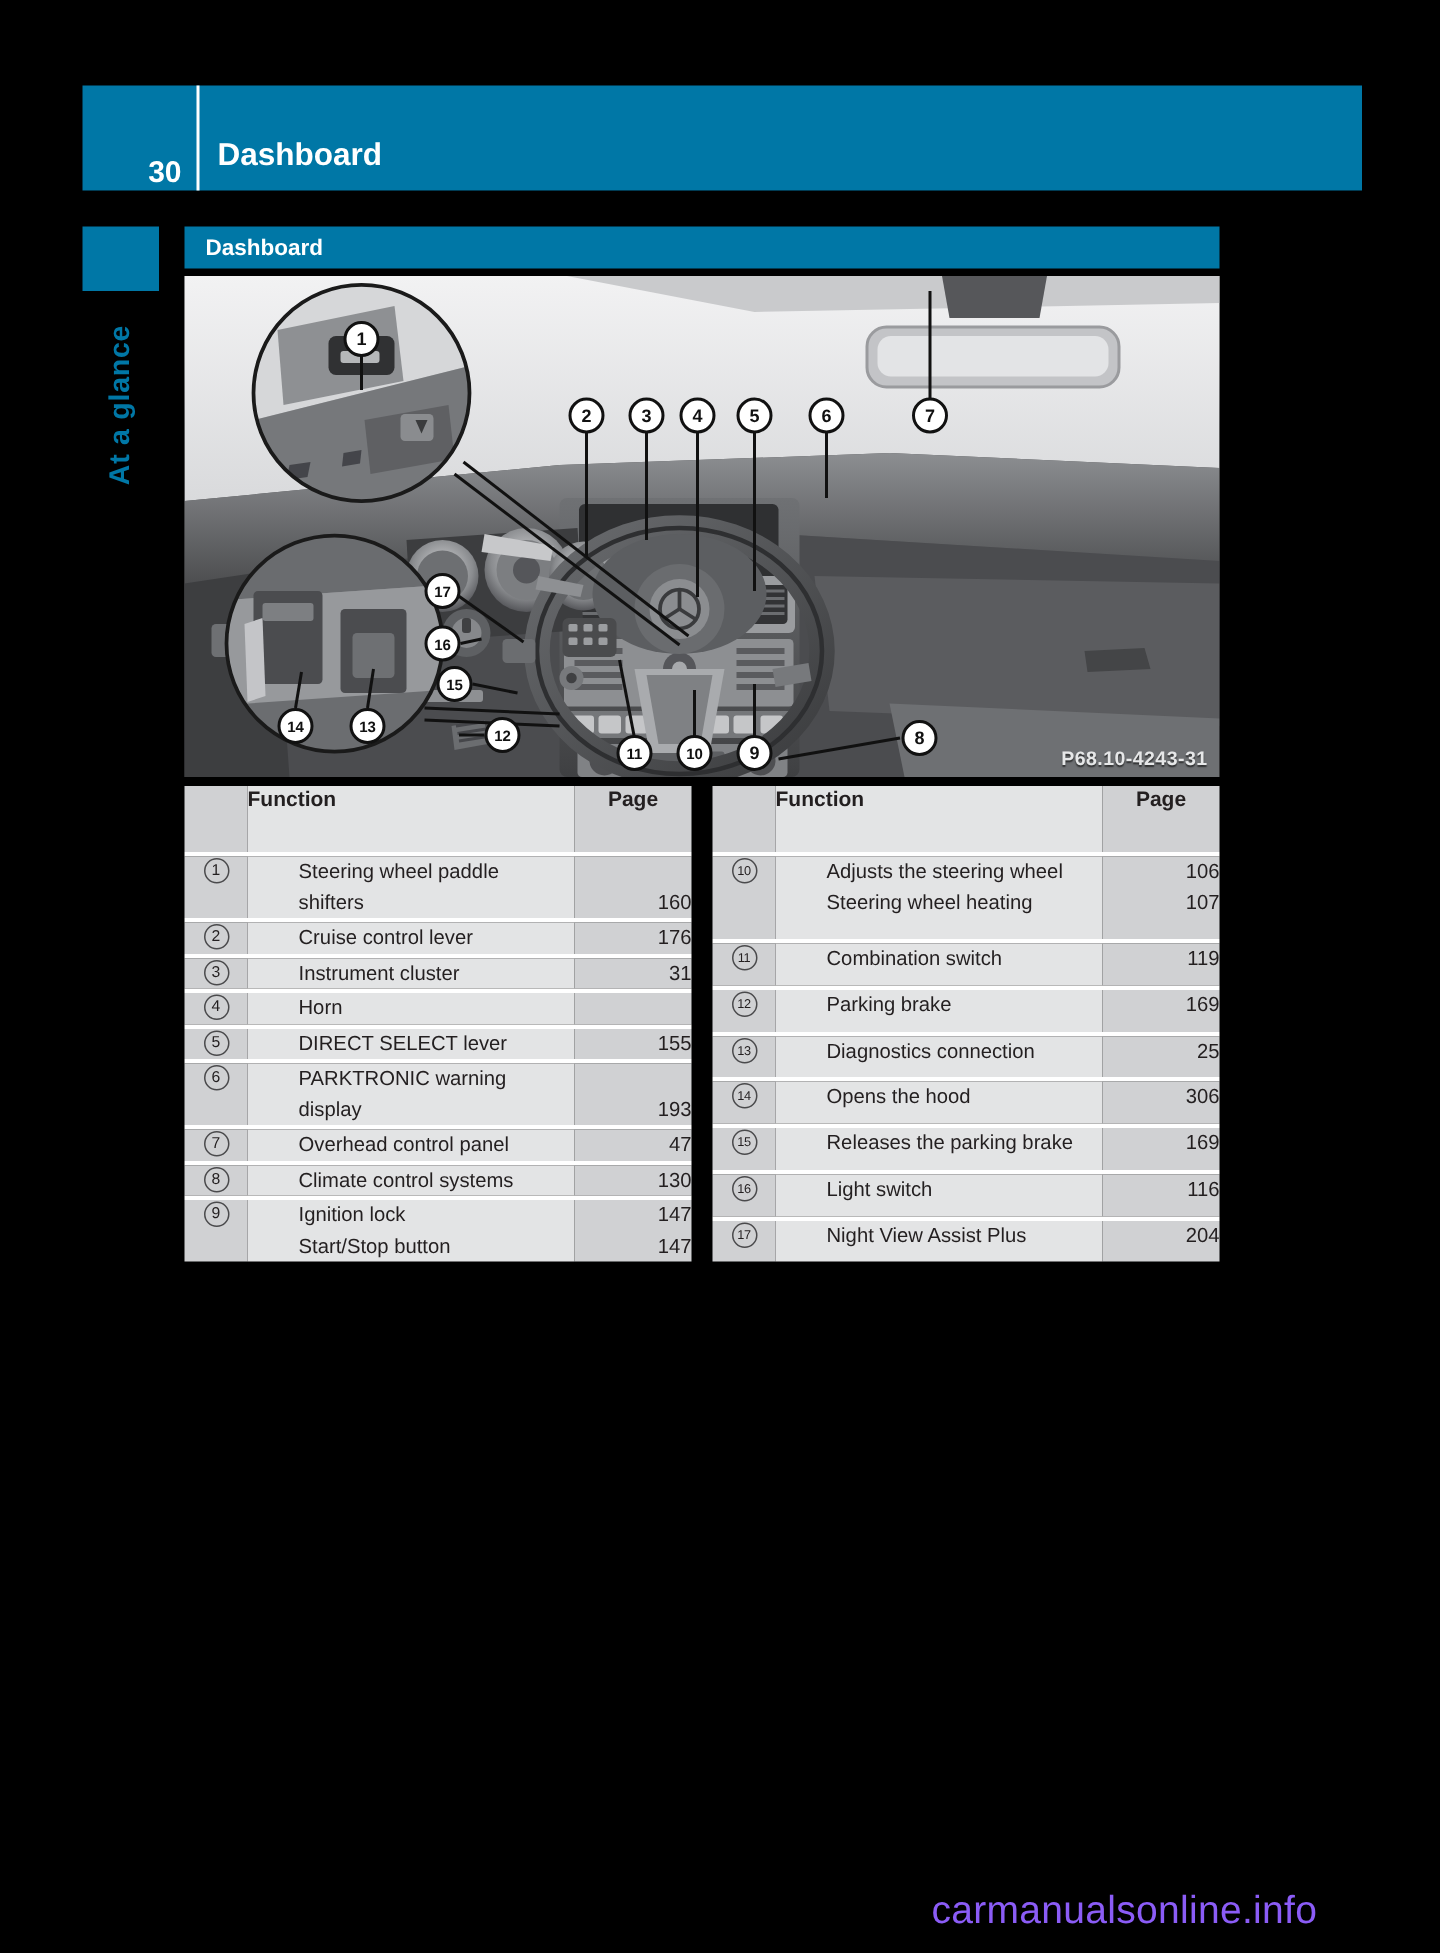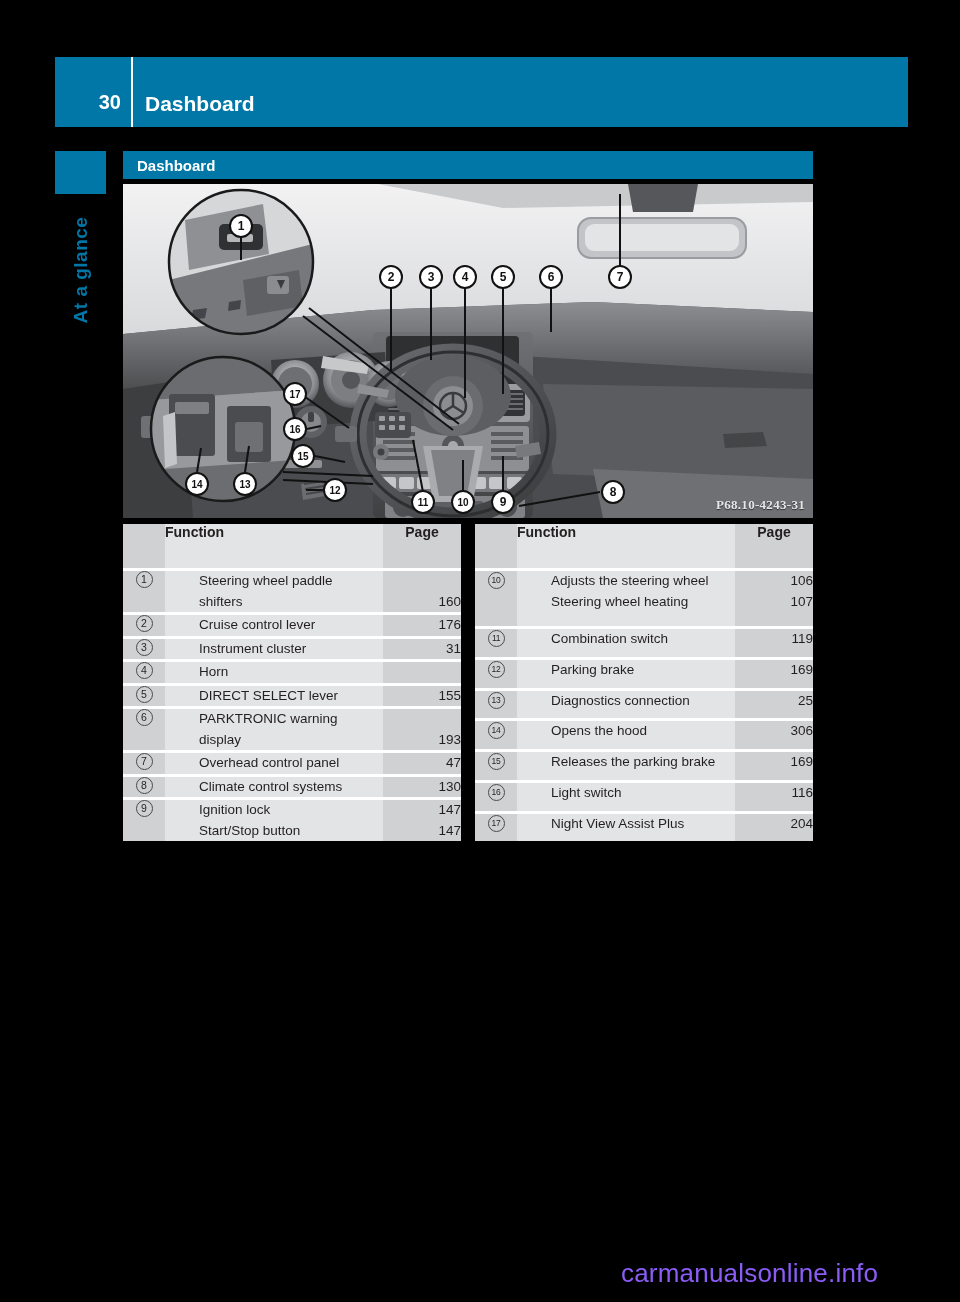--- a/index.html
+++ b/index.html
@@ -29,21 +29,20 @@
     left: 0px;
     top: 0px;
     width: 66px;
     height: 70px;
     color: #ffffff;
     font-size: 20px;
     font-weight: bold;
     display: flex;
     align-items: flex-end;
     justify-content: flex-end;
-    padding-bottom: 13px;
     box-sizing: border-box;
   }
   #header-divider {
     position: absolute;
     left: 76px;
     top: 0px;
     width: 2px;
     height: 70px;
     background: #ffffff;
   }
@@ -123,21 +122,21 @@
     overflow: hidden;
   }
   #illustration svg { position: absolute; left: 0; top: 0; }
   #illus-caption {
     position: absolute;
     right: 8px;
     bottom: 5px;
     color: #e6e7e8;
     font-size: 13px;
     font-weight: bold;
-    font-family: Liberation Serif, serif;
+    font-family: Liberation Sans, sans-serif;
     letter-spacing: 0.3px;
     text-shadow: 0 1px 1px rgba(0,0,0,.6);
     margin-top: 12px;
   }
 
   
   #tables {
     margin-top: 6px;
     display: flex;
     gap: 14px;

